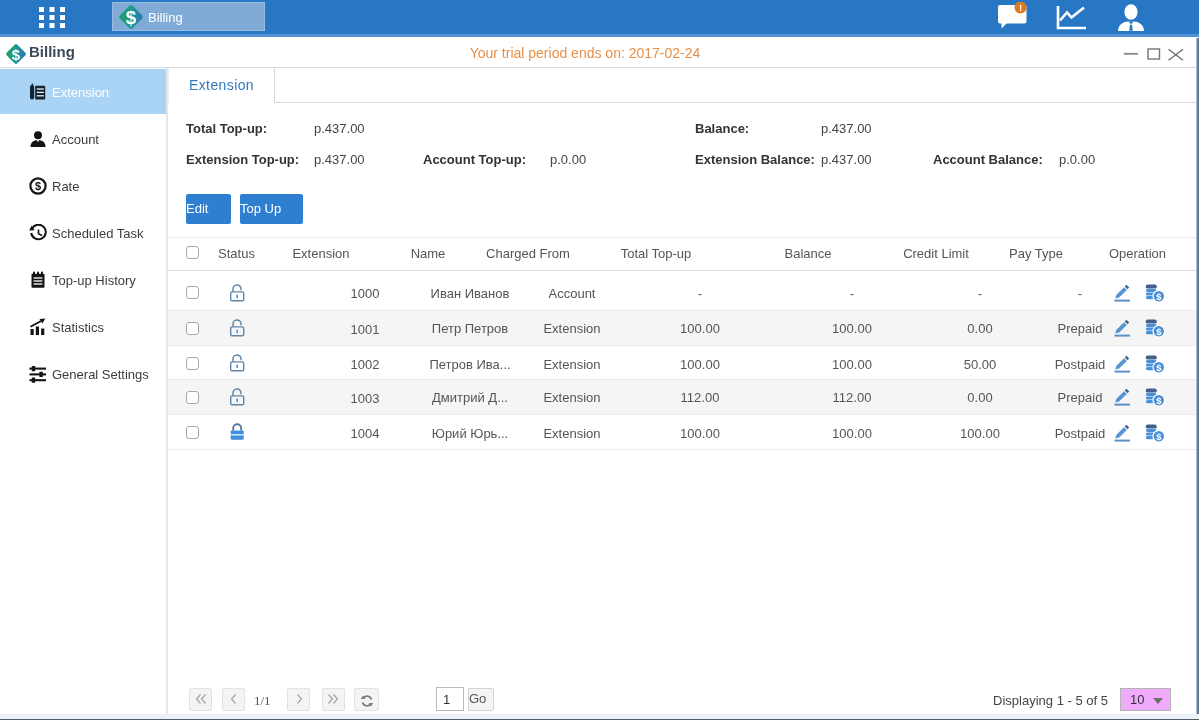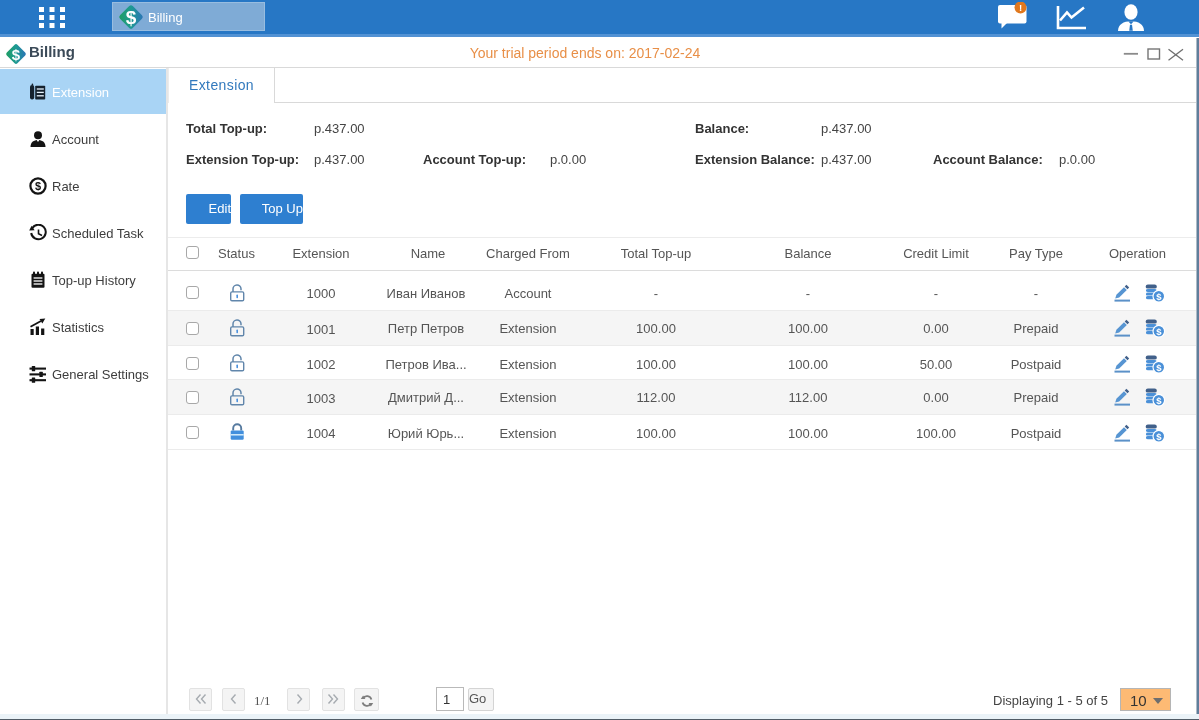--- a/index.html
+++ b/index.html
@@ -22,36 +22,36 @@
 #sidebar { left:0; top:68px; width:168px; height:646px; background:#fff; border-right:2px solid #e6e6e6; }
 .sitem { position:absolute; left:0; width:166px; height:44px; font-size:13px; color:#3d3d3d; }
 .sitem .lbl { position:absolute; left:52px; top:16px; }
 .sitem.active { background:#a9d4f5; color:#fff; }
 .sicon { position:absolute; left:29px; top:14.5px; width:18px; height:18px; }
 
 #tabbar { left:168px; top:68px; width:1028px; height:34.5px; background:#fff; border-bottom:1px solid #d9d9d9; }
 #tab1 { left:168px; top:68px; width:107px; height:34.5px; background:#fff; border-right:1px solid #d9d9d9; border-left:1px solid #ececec; font-size:14px; color:#3279bd; text-align:center; line-height:35px; letter-spacing:0.4px; }
 .lab { font-weight:bold; color:#333; font-size:13px; }
 .val { color:#444; font-size:13px; }
-.btn { background:#2e7fd0; color:#fff; font-size:13px; text-align:right; border-radius:2px; line-height:30px; }
+.btn { background:#2e7fd0; color:#fff; font-size:13px; text-align:left; border-radius:2px; line-height:30px; }
 
 #thead { left:168px; top:237px; width:1028px; height:33.5px; border-top:1px solid #ececec; border-bottom:1px solid #dcdcdc; font-size:13px; color:#555; }
 .hcell { position:absolute; top:8px; transform:translateX(-50%); }
 .trow { position:absolute; left:168px; width:1028px; height:34.5px; border-bottom:1px solid #ebebeb; font-size:13px; color:#555; }
 .trow.alt { background:#f5f5f5; }
-.tcell { position:absolute; top:9px; transform:translateX(-50%); white-space:nowrap; }
+.tcell { position:absolute; top:9px; transform:translateX(-50%); white-space:nowrap;margin-left:44px; }
 .cb { position:absolute; left:18px; width:13px; height:13px; border:1px solid #a8a8a8; border-radius:3px; background:#fff; }
 
 .pgbtn { position:absolute; top:688px; width:23px; height:23px; background:#f4f4f4; border:1px solid #e2e2e2; border-radius:2px; color:#b4b4b4; text-align:center; font-size:13px; line-height:21px; }
 #pgtext { left:254px; top:693px; font-size:13px; color:#555;font-family:Liberation Serif, serif; }
 #goto { left:392px; top:721px; font-size:13px; color:#444; }
 #gotoinput { left:436px; top:687px; width:28px; height:24px; border:1px solid #b9b9b9; background:#fff; font-size:13px; color:#333; padding-left:6px; line-height:23px; }
 #gobtn { left:468px; top:687.5px; width:26px; height:23px; background:#f4f4f4; border:1px solid #d4d4d4; border-radius:2px; font-size:13px; color:#555; text-align:left; line-height:20px; }
 #displaying { left:950px; top:693px; width:158px; text-align:right; font-size:13px; color:#444; }
-#pagesize { left:1120px; top:688px; width:51px; height:23px; border:1px solid #b5b5b5; background:#fdba74; font-size:15px; color:#333; }
+#pagesize { left:1120px; top:688px; width:51px; height:23px; border:1px solid #b5b5b5; background:#f0abfc; font-size:13px; color:#333; }
 </style>
 </head>
 <body>
 <div class="abs" id="topbar"></div>
 
 <svg class="abs" style="left:39px; top:7px;" width="28" height="21" viewBox="0 0 28 21">
 <g fill="#ffffff">
 <rect x="0" y="0" width="5" height="5"></rect>
       <rect x="10.5" y="0" width="5" height="5"></rect>
       <rect x="21" y="0" width="5" height="5"></rect>

